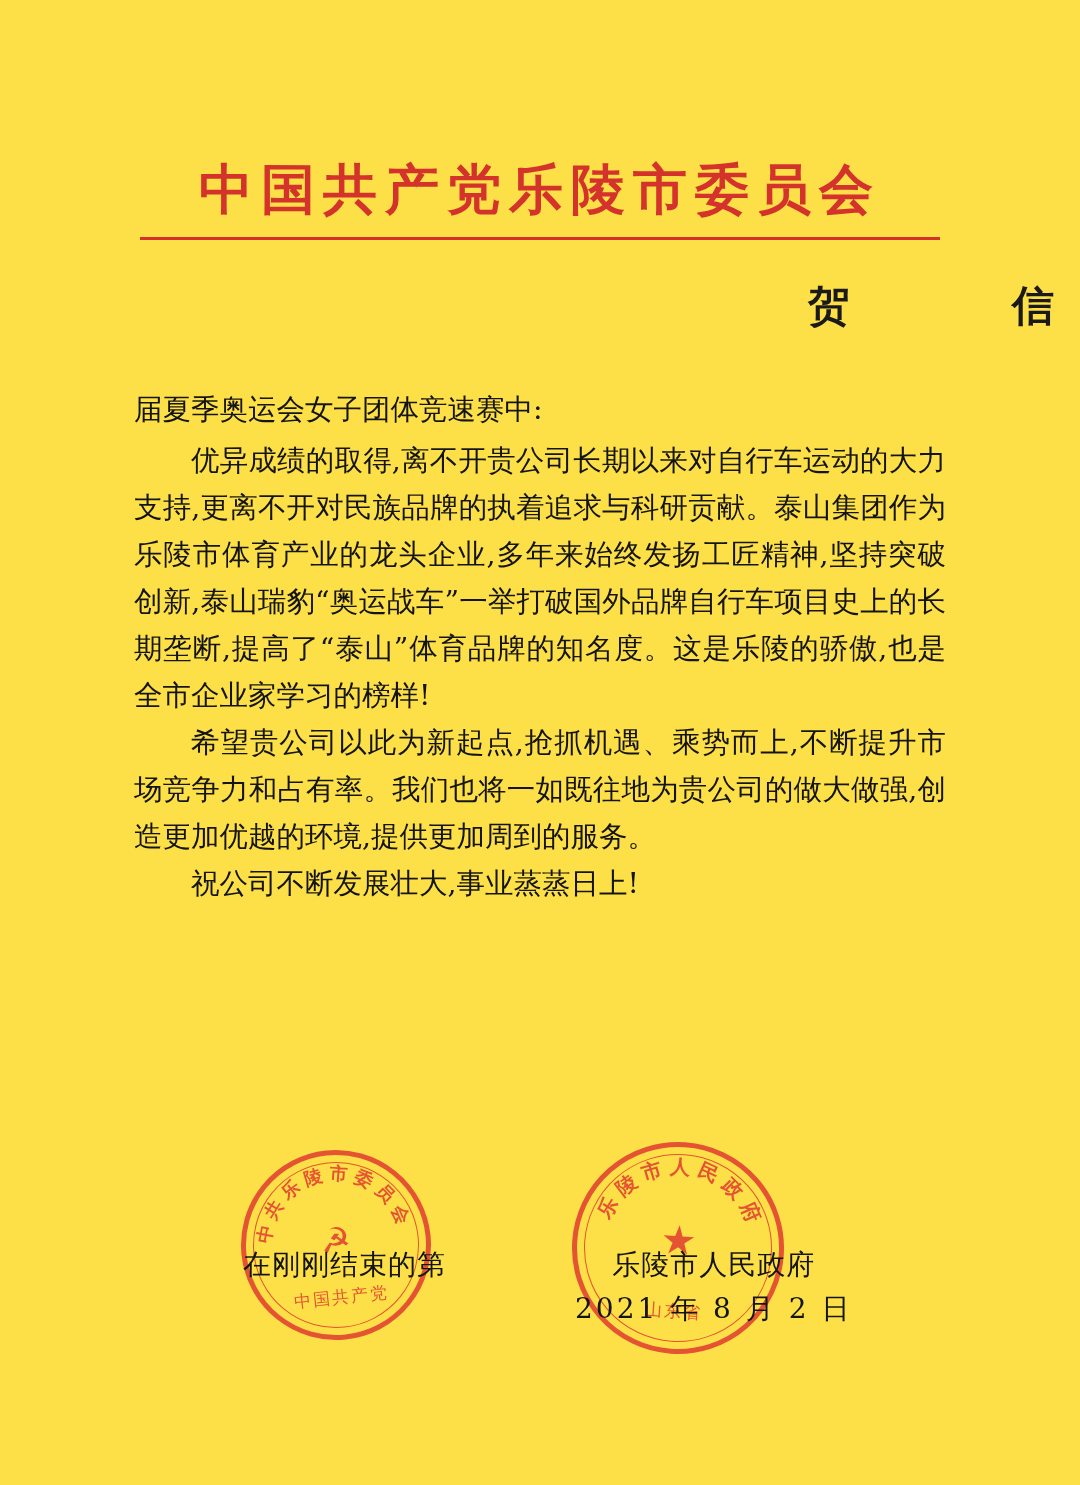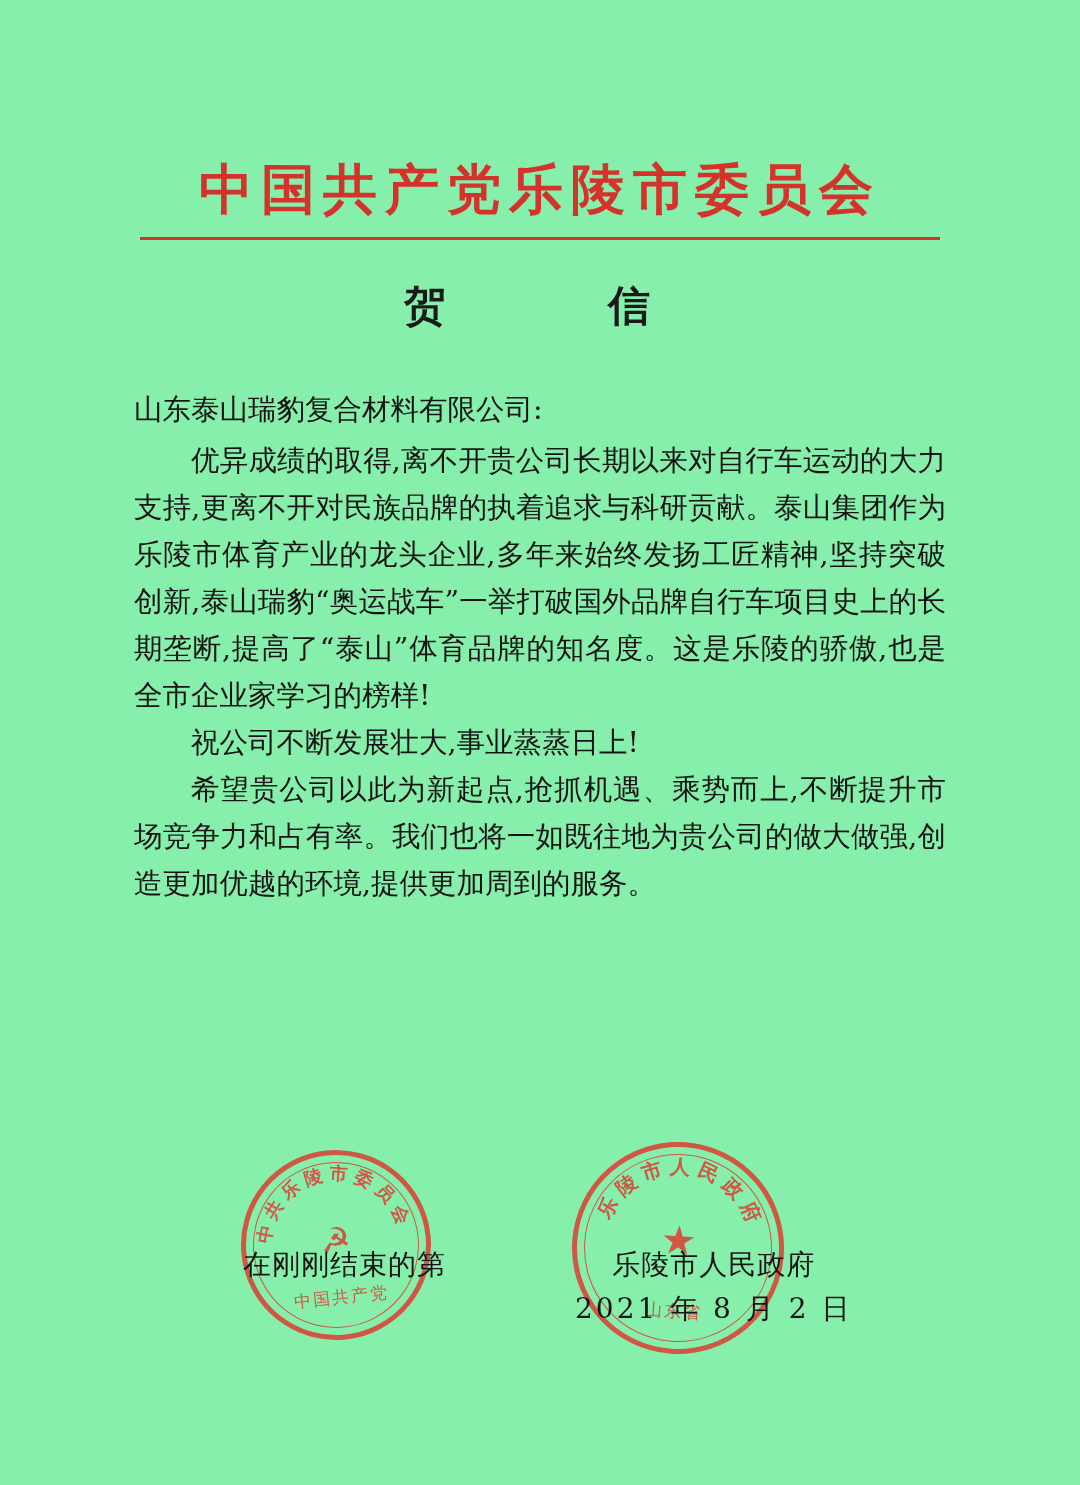--- a/index.html
+++ b/index.html
@@ -12,21 +12,21 @@
     height: 1485px;
     position: relative;
     font-family: "DejaVu Serif", "Liberation Serif", serif;
     overflow: hidden;
   }
 
   .page {
     position: relative;
     width: 1080px;
     height: 1485px;
-    background: #86efac;
+    background: #fde047;
   }
 
   
   .doc-header {
     position: absolute;
     top: 160px;
     left: 0;
     width: 1080px;
     text-align: center;
   }
@@ -45,21 +45,21 @@
     height: 3px;
     background: #d4332b;
   }
 
   
   .doc-type {
     position: absolute;
     top: 278px;
     left: 0;
     width: 1080px;
-    text-align: center;
+    text-align: right;
     font-weight: bold;
     font-size: 42px;
     letter-spacing: 26px;
     color: #1a1a1a;
   }
 
   
   .doc-body {
     position: absolute;
     top: 386px;
@@ -190,24 +190,24 @@
 <div class="page">
 
   <div class="doc-header">
     <div class="org-title">中国共产党乐陵市委员会</div>
     <div class="header-rule"></div>
   </div>
 
   <div class="doc-type">贺　　信</div>
 
   <div class="doc-body">
-    <p class="salutation">山东泰山瑞豹复合材料有限公司:</p>
+    <p class="salutation">届夏季奥运会女子团体竞速赛中:</p>
     <p class="para">优异成绩的取得,离不开贵公司长期以来对自行车运动的大力支持,更离不开对民族品牌的执着追求与科研贡献。泰山集团作为乐陵市体育产业的龙头企业,多年来始终发扬工匠精神,坚持突破创新,泰山瑞豹“奥运战车”一举打破国外品牌自行车项目史上的长期垄断,提高了“泰山”体育品牌的知名度。这是乐陵的骄傲,也是全市企业家学习的榜样!</p>
+    <p class="para">希望贵公司以此为新起点,抢抓机遇、乘势而上,不断提升市场竞争力和占有率。我们也将一如既往地为贵公司的做大做强,创造更加优越的环境,提供更加周到的服务。</p>
     <p class="para">祝公司不断发展壮大,事业蒸蒸日上!</p>
-    <p class="para">希望贵公司以此为新起点,抢抓机遇、乘势而上,不断提升市场竞争力和占有率。我们也将一如既往地为贵公司的做大做强,创造更加优越的环境,提供更加周到的服务。</p>
   </div>
 
   <div class="seal seal-left">
     <div class="seal-inner-ring"></div>
     <svg viewBox="0 0 190 190" aria-hidden="true">
       <defs>
         <path id="arcLeft" d="M 26,95 A 69,69 0 0 1 164,95"></path>
       </defs>
       <text font-size="19" letter-spacing="6">
         <textPath href="#arcLeft" startOffset="50%" text-anchor="middle">中共乐陵市委员会</textPath>

